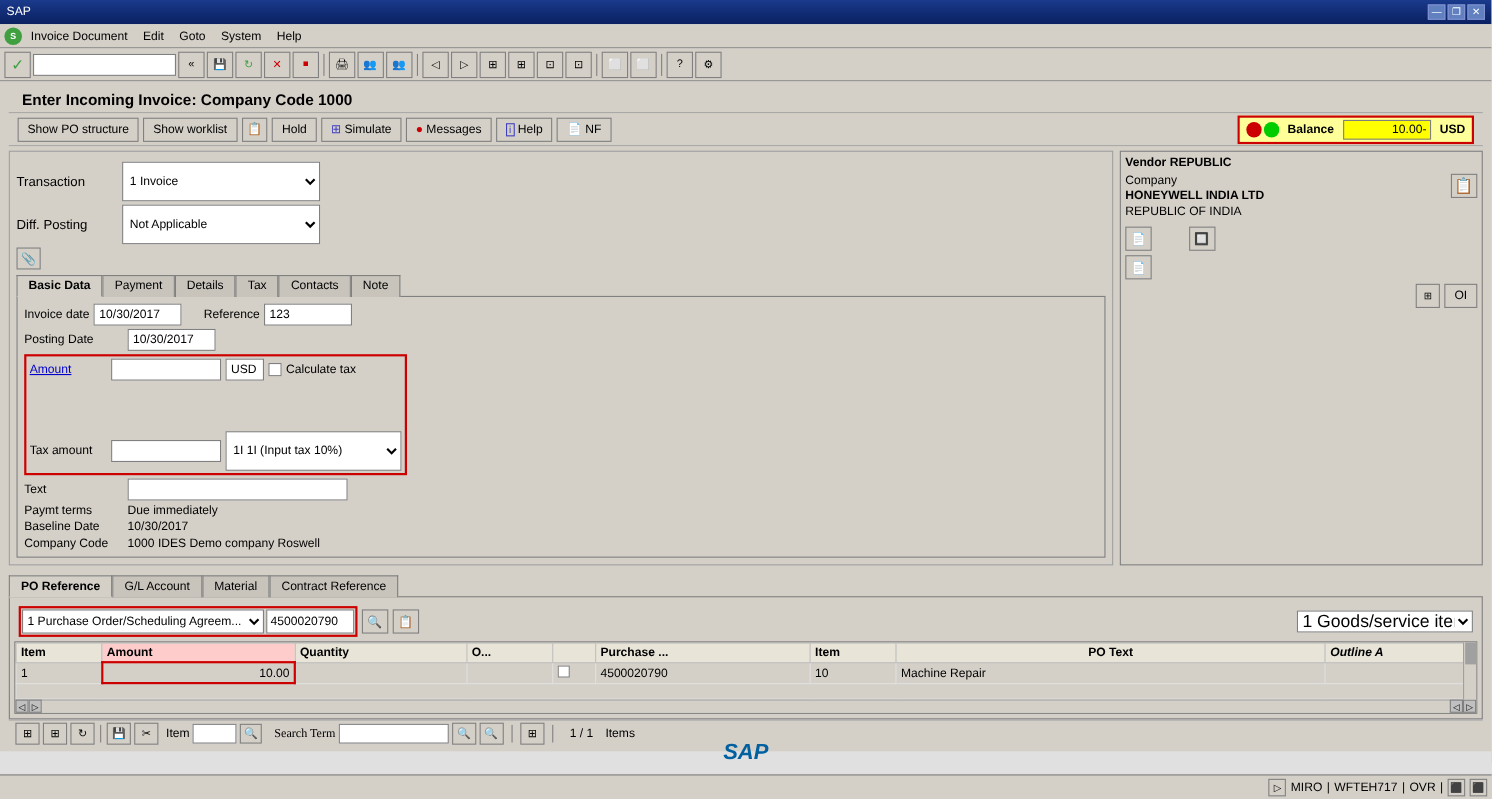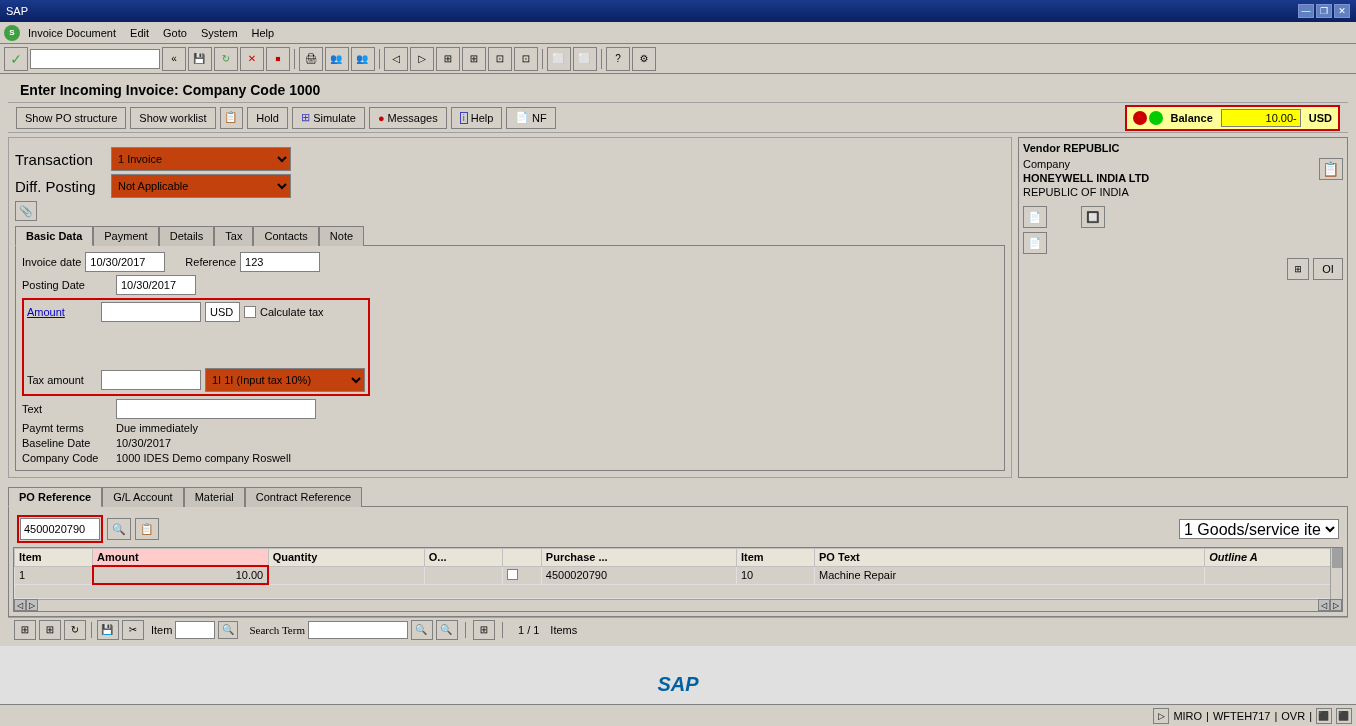--- a/index.html
+++ b/index.html
@@ -106,27 +106,27 @@
     .light-green { width: 14px; height: 14px; background: #00cc00; border-radius: 50%; }
 
     
     .form-row {
       display: flex;
       align-items: center;
       margin: 3px 0;
       gap: 6px;
     }
     .form-label {
-      font-size: 15px;
+      font-size: 12px;
       min-width: 90px;
     }
     .form-select {
-      height: 24px;
-      border: 1px solid #808080;
-      background: #c2410c;
+      height: 36px;
+      border: 1px solid #808080;
+      background: #ffffff;
       font-size: 11px;
       padding: 1px 2px;
     }
     .form-input {
       height: 20px;
       border: 1px solid #808080;
       background: white;
       font-size: 11px;
       padding: 1px 4px;
     }
@@ -484,20 +484,23 @@
       <div class="tab active">PO Reference</div>
       <div class="tab">G/L Account</div>
       <div class="tab">Material</div>
       <div class="tab">Contract Reference</div>
     </div>
 
     <div style="border:1px solid #808080; background:#d4d0c8; padding:4px;">
 
       <div class="po-reference-row">
         <div style="border:2px solid #cc0000; display:inline-flex; align-items:center; gap:2px; padding:1px;">
+          <select class="po-select" style="width:220px;">
+            <option>1 Purchase Order/Scheduling Agreem...</option>
+          </select>
           <input type="text" class="po-input" value="4500020790" style="">
         </div>
         <div class="po-btn">🔍</div>
         <div class="po-btn">📋</div>
 
         <div style="margin-left:auto; display:flex; align-items:center; gap:6px;">
           <select class="layout-select" style="width:160px;">
             <option>1 Goods/service items</option>
           </select>
         </div>
@@ -509,21 +512,21 @@
           <table class="grid-table">
             <thead>
               <tr>
                 <th style="width:40px;">Item</th>
                 <th style="width:90px;background:#ffcccc;">Amount</th>
                 <th style="width:80px;">Quantity</th>
                 <th style="width:40px;">O...</th>
                 <th style="width:20px;"></th>
                 <th style="width:100px;">Purchase ...</th>
                 <th style="width:40px;">Item</th>
-                <th style="width:200px;">PO Text</th>
+                <th style="width:200px;text-align:center;">PO Text</th>
                 <th style="width:70px;font-style:italic;">Outline A</th>
               </tr>
             </thead>
             <tbody>
               <tr>
                 <td>1</td>
                 <td style="border:2px solid #cc0000 !important; text-align:right;">10.00</td>
                 <td></td>
                 <td></td>
                 <td><span class="checkbox" style="width:11px;height:11px;"></span></td>

